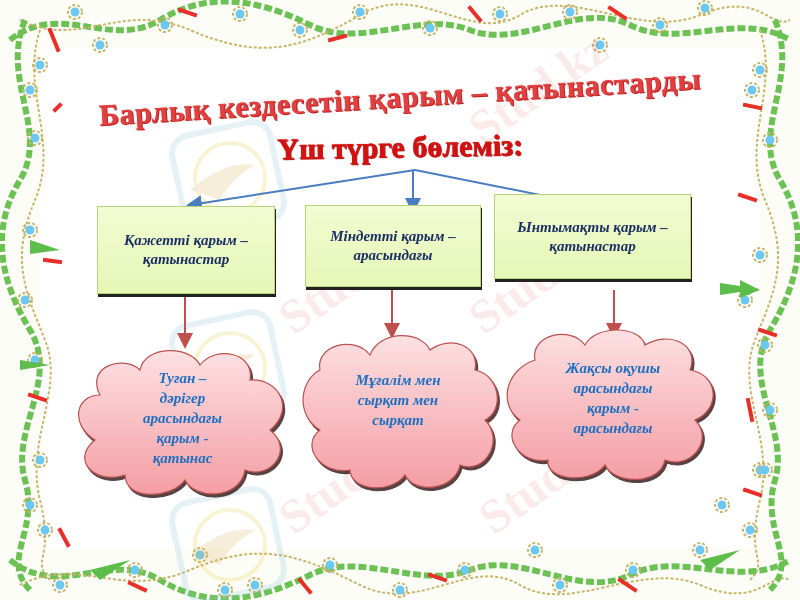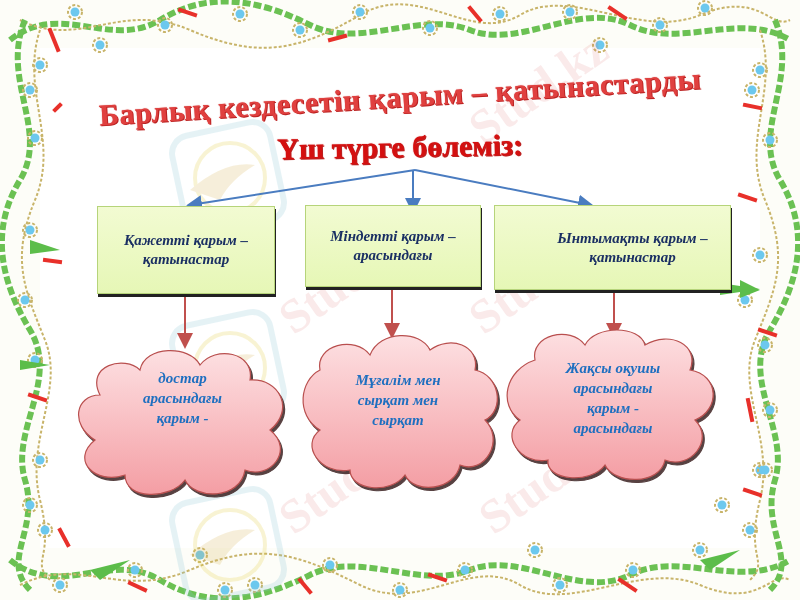--- a/index.html
+++ b/index.html
@@ -169,21 +169,21 @@
       <line x1="614" y1="290" x2="614" y2="335" marker-end="url(#ar)"></line>
     </g>
   </svg>
 
   <div class="box" style="left:97px; top:206px; width:176px; height:86px;">
     <span>Қажетті қарым – қатынастар</span>
   </div>
   <div class="box" style="left:305px; top:205px; width:174px; height:80px;">
     <span>Міндетті қарым – арасындағы</span>
   </div>
-  <div class="box" style="left:494px; top:205px; width:195px; height:83px;padding-left:40px;">
+  <div class="box" style="left:494px; top:194px; width:195px; height:83px;">
     <span>Ынтымақты қарым – қатынастар</span>
   </div>
 
   <svg class="layer" viewBox="0 0 800 600">
     <defs>
       <linearGradient id="cg" x1="0" y1="0" x2="0" y2="1">
         <stop offset="0" stop-color="#fde0e2"></stop>
         <stop offset="1" stop-color="#f49ea4"></stop>
       </linearGradient>
       <filter id="cs" x="-10%" y="-10%" width="130%" height="130%">
@@ -191,23 +191,25 @@
       </filter>
     </defs>
     <g fill="url(#cg)" stroke="#b9504f" stroke-width="1.2" filter="url(#cs)">
       <path d="M100 395 C85 365 125 355 140 370 C145 345 190 345 200 365 C215 345 255 352 250 380 C280 378 295 410 270 430 C295 450 270 480 245 470 C240 500 195 500 185 480 C170 500 125 500 125 475 C95 485 70 460 95 440 C70 425 75 395 100 395 Z"></path>
       <path d="M320 370 C315 345 355 335 370 355 C380 330 420 330 430 350 C450 335 480 345 475 370 C500 375 505 410 485 420 C505 440 485 475 460 465 C455 490 415 495 405 475 C390 495 350 490 350 470 C320 475 300 445 320 430 C295 415 300 380 320 370 Z"></path>
       <path d="M535 360 C530 335 570 325 585 345 C595 325 640 325 645 345 C670 330 700 345 690 370 C720 375 720 410 695 420 C715 440 690 470 665 460 C660 485 615 485 605 465 C590 485 545 480 548 460 C520 465 500 435 520 420 C498 405 505 370 535 360 Z"></path>
     </g>
   </svg>
 
   <div class="cloud-text" style="left:105px; top:368px; width:155px;">
-    <div>достар</div>
+    <div>Туған –</div>
+    <div>дәрігер</div>
     <div>арасындағы</div>
     <div>қарым -</div>
+    <div>қатынас</div>
   </div>
   <div class="cloud-text" style="left:318px; top:370px; width:160px;">
     <div>Мұғалім мен</div>
     <div>сырқат мен</div>
     <div>сырқат</div>
   </div>
   <div class="cloud-text" style="left:528px; top:358px; width:170px;">
     <div>Жақсы оқушы</div>
     <div>арасындағы</div>
     <div>қарым -</div>

